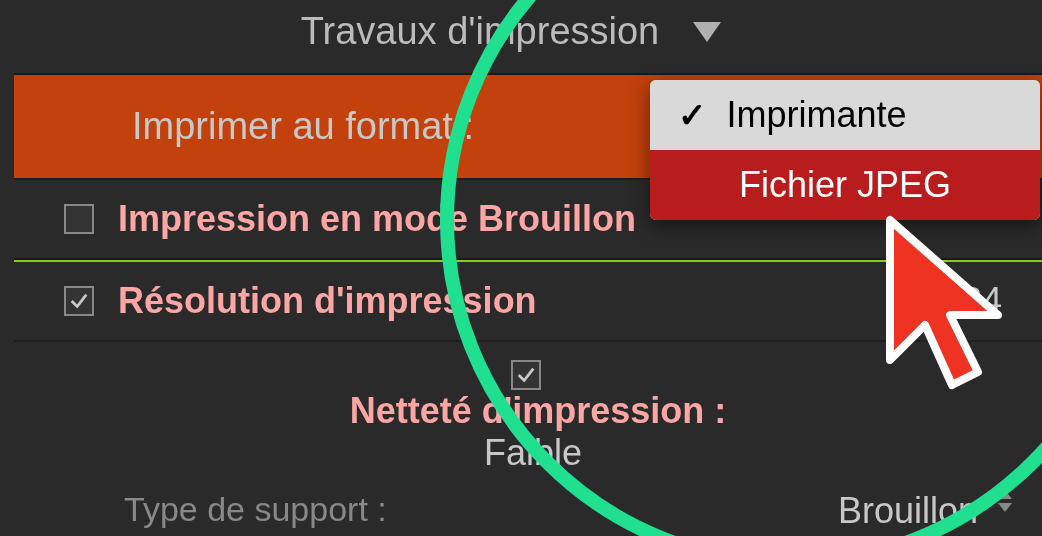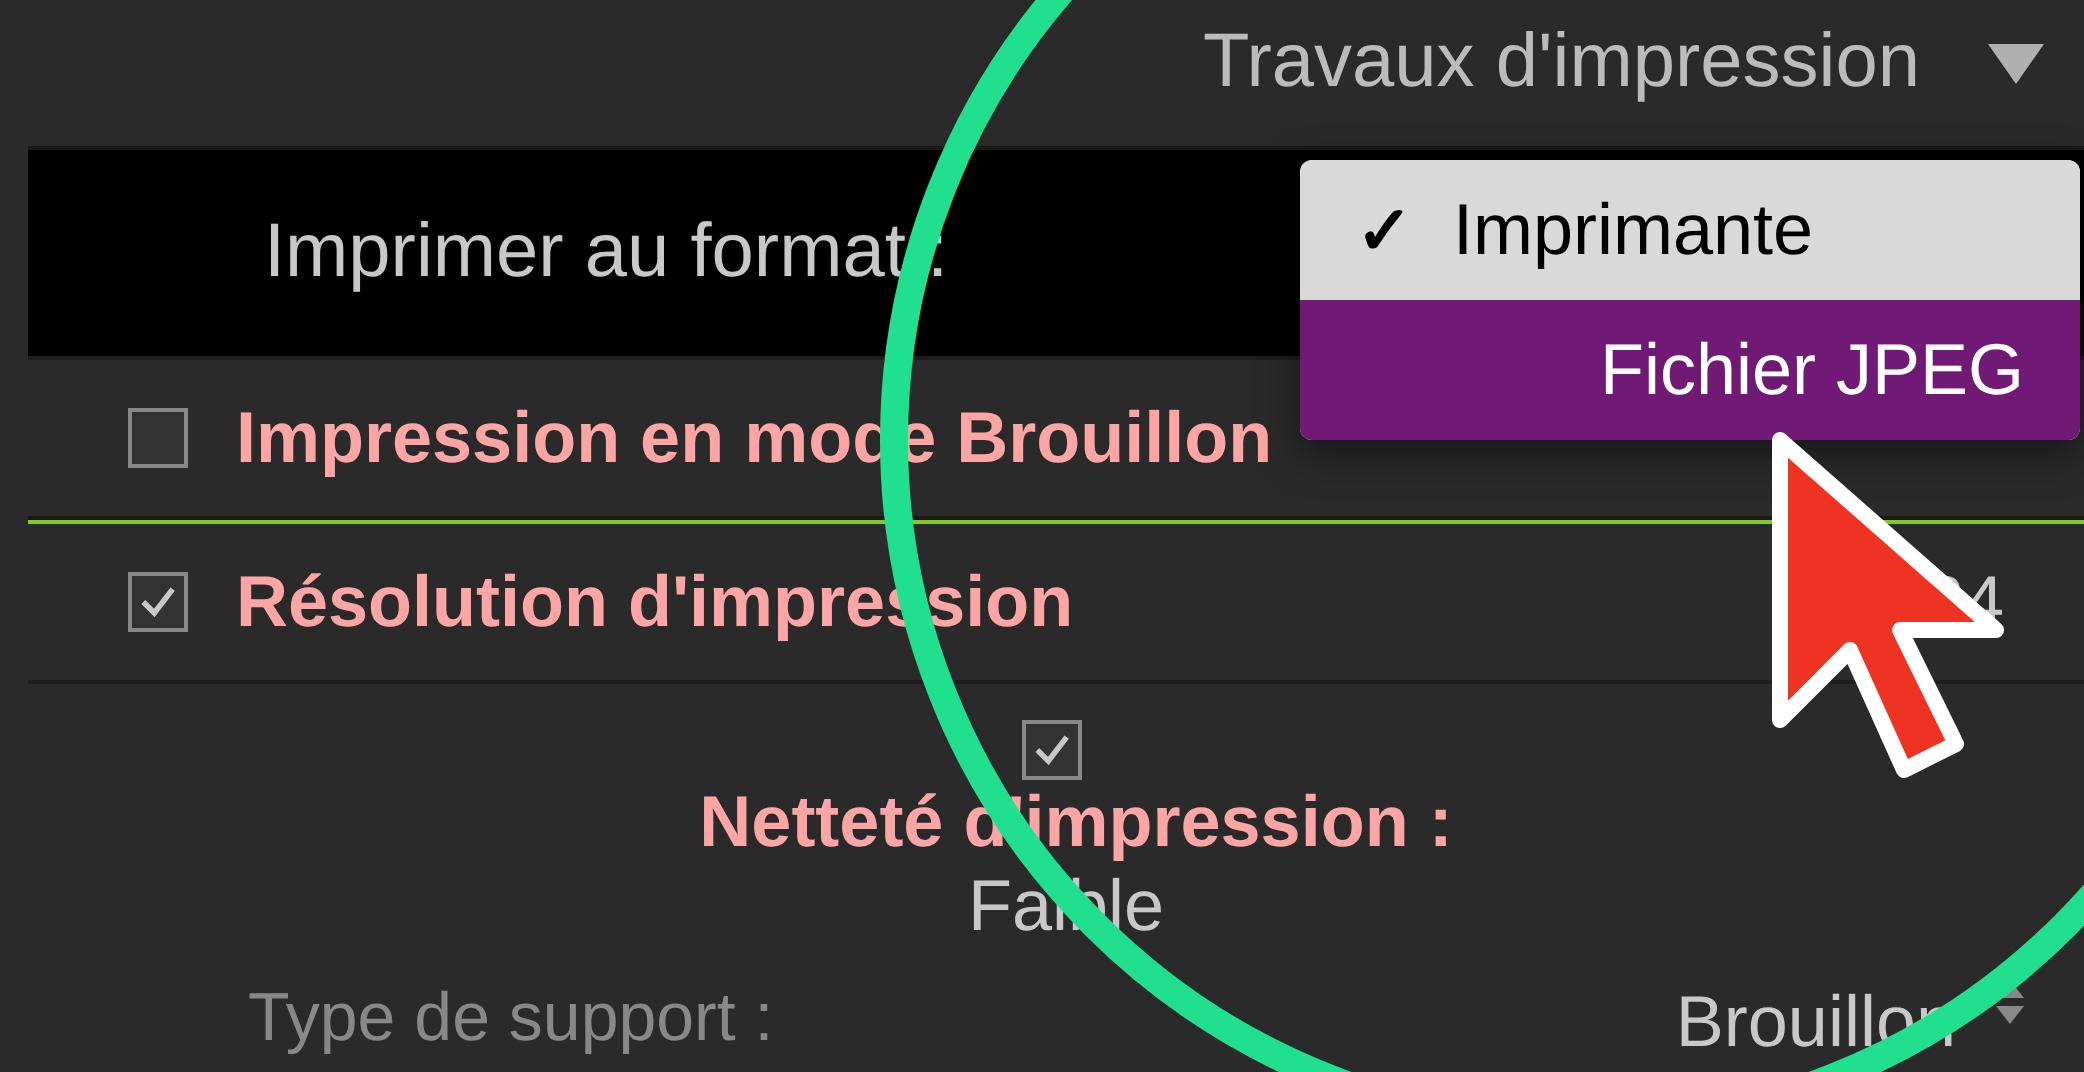--- a/index.html
+++ b/index.html
@@ -6,21 +6,21 @@
     body {
       width: 1042px;
       height: 536px;
       background: #2a2a2a;
       font-family: -apple-system, BlinkMacSystemFont, "Segoe UI", Arial, sans-serif;
       overflow: hidden;
       position: relative;
     }
     .panel-title-row {
       display: flex;
-      justify-content: flex-end;
+      justify-content: center;
       align-items: center;
       padding: 10px 20px 20px 0;
       gap: 34px;
     }
     .panel-title {
       color: #bbbbbb;
       font-size: 38px;
       font-weight: 300;
     }
     .triangle-down {
@@ -59,21 +59,21 @@
       height: 30px;
       border: 2px solid #888;
       margin-right: 24px;
       display: flex;
       align-items: center;
       justify-content: center;
       background: #333;
     }
     .checkbox svg { width: 22px; height: 22px; }
     .format-row {
-      background: #000000;
+      background: #c2410c;
       padding: 30px 30px 30px 50px;
     }
     .format-label {
       color: #c8c8c8;
       font-size: 38px;
       font-weight: 400;
       text-align: center;
       width: 100%;
       padding-right: 470px;
     }
@@ -121,23 +121,23 @@
       align-items: center;
       padding: 14px 28px;
       font-size: 36px;
       font-weight: 400;
     }
     .dropdown-item.selected {
       color: #000;
       background: #d9d9d9;
     }
     .dropdown-item.highlighted {
-      background: #701a75;
+      background: #b91c1c;
       color: #fff;
-      justify-content: flex-end;
+      justify-content: center;
     }
     .checkmark {
       margin-right: 20px;
       font-size: 34px;
       font-weight: bold;
     }
     .green-circle {
       position: absolute;
       width: 700px;
       height: 700px;

